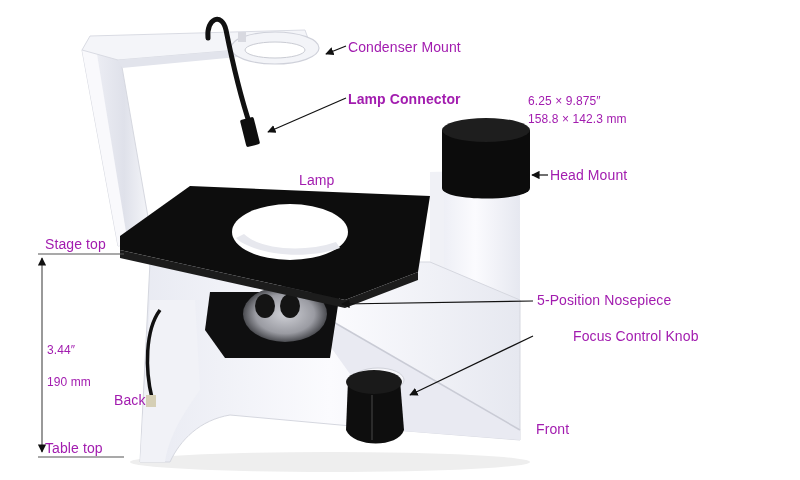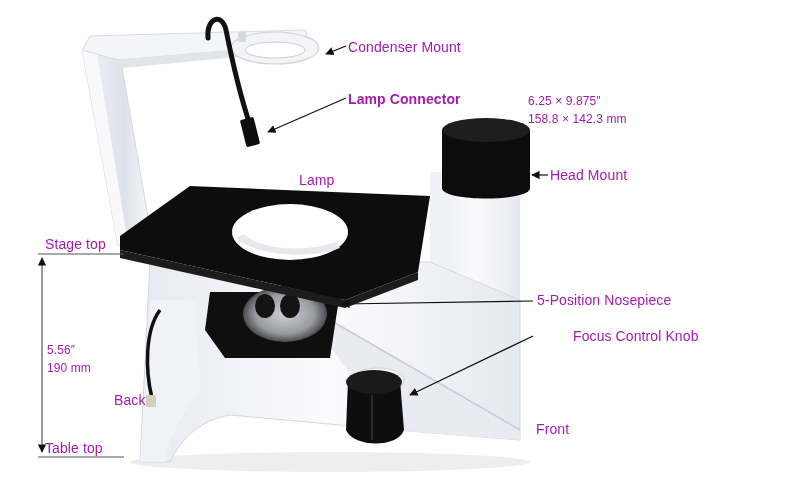--- a/index.html
+++ b/index.html
@@ -111,17 +111,17 @@
 
 <div class="label" style="left:348px; top:39px;">Condenser Mount</div>
 <div class="label" style="left:348px; top:91px;font-weight:bold;">Lamp Connector</div>
 <div class="label dim" style="left:528px; top:92px;">6.25 × 9.875″</div>
 <div class="label dim" style="left:528px; top:110px;">158.8 × 142.3 mm</div>
 <div class="label" style="left:299px; top:172px;">Lamp</div>
 <div class="label" style="left:550px; top:167px;">Head Mount</div>
 <div class="label" style="left:45px; top:236px;text-align:right;">Stage top</div>
 <div class="label" style="left:537px; top:292px;">5-Position Nosepiece</div>
 <div class="label" style="left:537px; top:328px;margin-left:36px;">Focus Control Knob</div>
-<div class="label dim" style="left:47px; top:341px;">5.56″</div>
-<div class="label dim" style="left:47px; top:359px;">190 mm</div>
+<div class="label dim" style="left:47px; top:341px;">3.44″</div>
+<div class="label dim" style="left:47px; top:373px;">190 mm</div>
 <div class="label" style="left:114px; top:392px;">Back</div>
 <div class="label" style="left:536px; top:421px;">Front</div>
 <div class="label" style="left:45px; top:440px;">Table top</div>
 
 </body></html>

